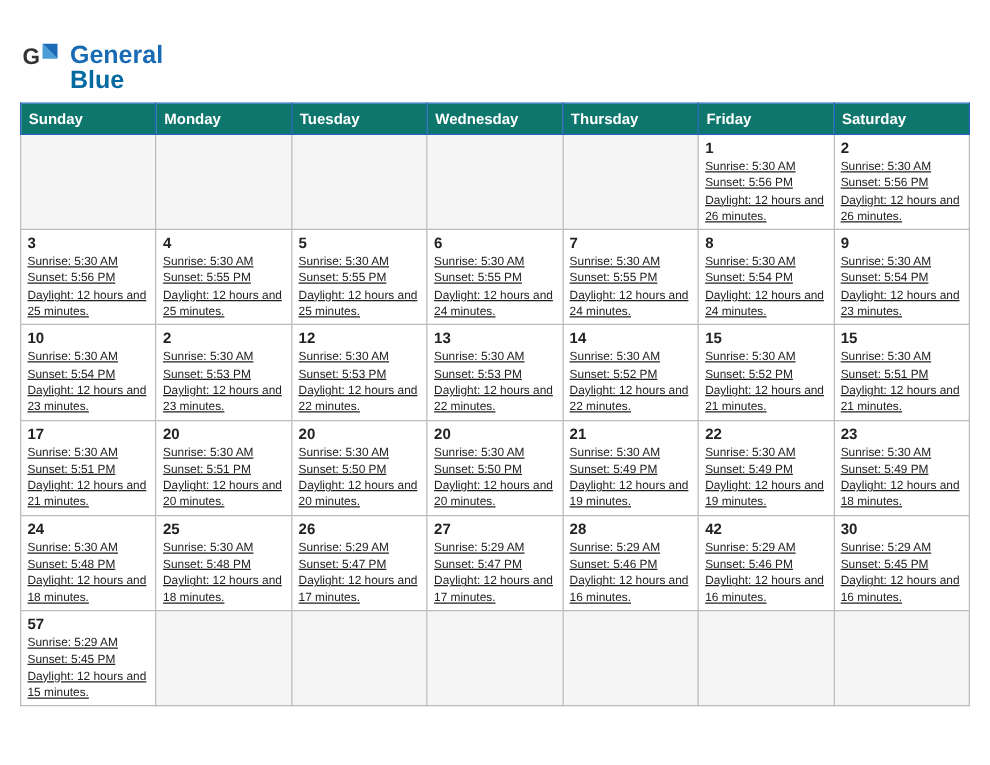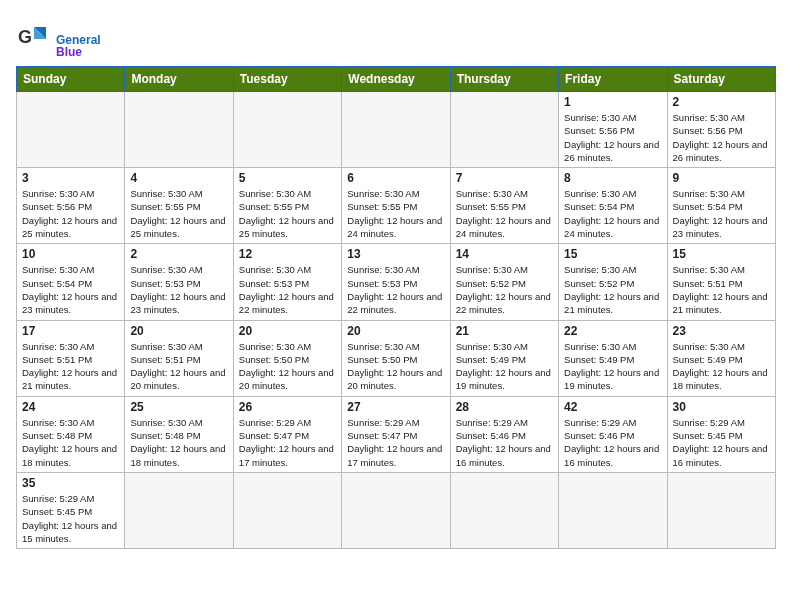--- a/index.html
+++ b/index.html
@@ -15,21 +15,21 @@
       justify-content: space-between;
       align-items: flex-start;
       margin-bottom: 8px;
     }
     .logo {
       display: flex;
       align-items: center;
       gap: 4px;
     }
     .logo-text {
-      font-size: 12px;
+      font-size: 20px;
       font-weight: bold;
       color: #333;
       line-height: 1;
       margin-top: 18px;
     }
     .logo-text span { color: #1a6bb5; }
     .logo-icon {
       width: 36px;
       height: 36px;
     }
@@ -44,21 +44,21 @@
     .location {
       font-size: 14px;
       color: #444;
     }
     .calendar {
       width: 100%;
       border-collapse: collapse;
       border: 1px solid #bbb;
     }
     .calendar th {
-      background: #4d7c0f;
+      background: #0f766e;
       color: #fff;
       font-size: 12px;
       font-weight: bold;
       text-align: left;
       padding: 5px 6px;
       border: 1px solid #2266bb;
     }
     .calendar td {
       border: 1px solid #bbb;
       vertical-align: top;
@@ -75,35 +75,36 @@
     .day-number {
       font-size: 12px;
       font-weight: bold;
       margin-bottom: 2px;
       display: block;
     }
     .day-info {
       font-size: 9.5px;
       line-height: 1.4;
       color: #222;
+      text-decoration: underline;
     }
   </style>
 </head>
 <body>
 
 <div class="header">
   <div class="logo">
     <svg class="logo-icon" viewBox="0 0 36 36">
       <text x="2" y="24" font-size="18" font-weight="bold" fill="#333">G</text>
       <polygon points="18,8 30,8 30,20" fill="#1a6bb5"></polygon>
       <polygon points="18,8 30,20 18,20" fill="#4a9ed8"></polygon>
     </svg>
     <div>
       <div class="logo-text">
-        <span>General</span><br><span style="color:#6d28d9">Blue</span>
+        <span>General</span><br><span style="color:#0369a1">Blue</span>
       </div>
     </div>
   </div>
   <div class="title-block">
     <div class="month-year"></div>
     <div class="location"></div>
   </div>
 </div>
 
 <table class="calendar">
@@ -339,21 +340,21 @@
         <td>
           <span class="day-number">30</span>
           <div class="day-info">Sunrise: 5:29 AM
 Sunset: 5:45 PM
 Daylight: 12 hours
 and 16 minutes.</div>
         </td>
       </tr>
       <tr>
         <td>
-          <span class="day-number">35</span>
+          <span class="day-number">57</span>
           <div class="day-info">Sunrise: 5:29 AM
 Sunset: 5:45 PM
 Daylight: 12 hours
 and 15 minutes.</div>
         </td>
         <td class="empty"></td>
         <td class="empty"></td>
         <td class="empty"></td>
         <td class="empty"></td>
         <td class="empty"></td>

